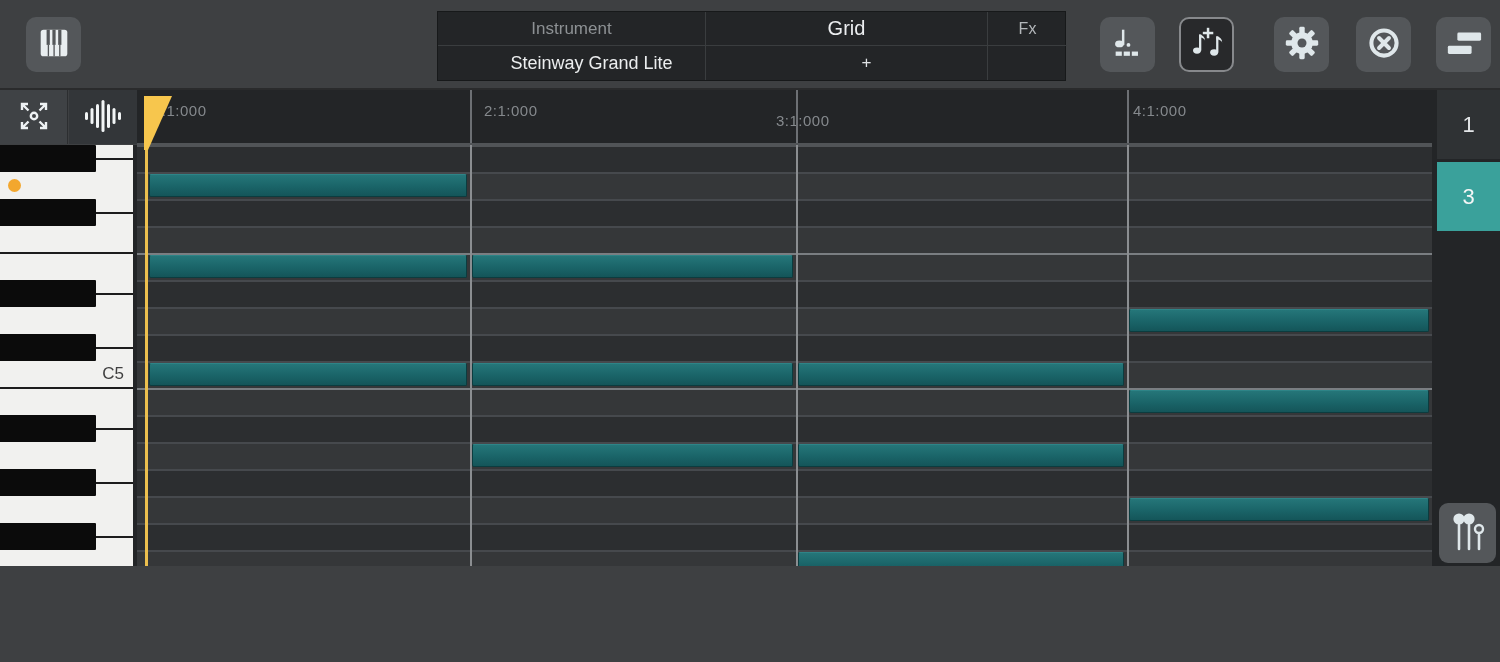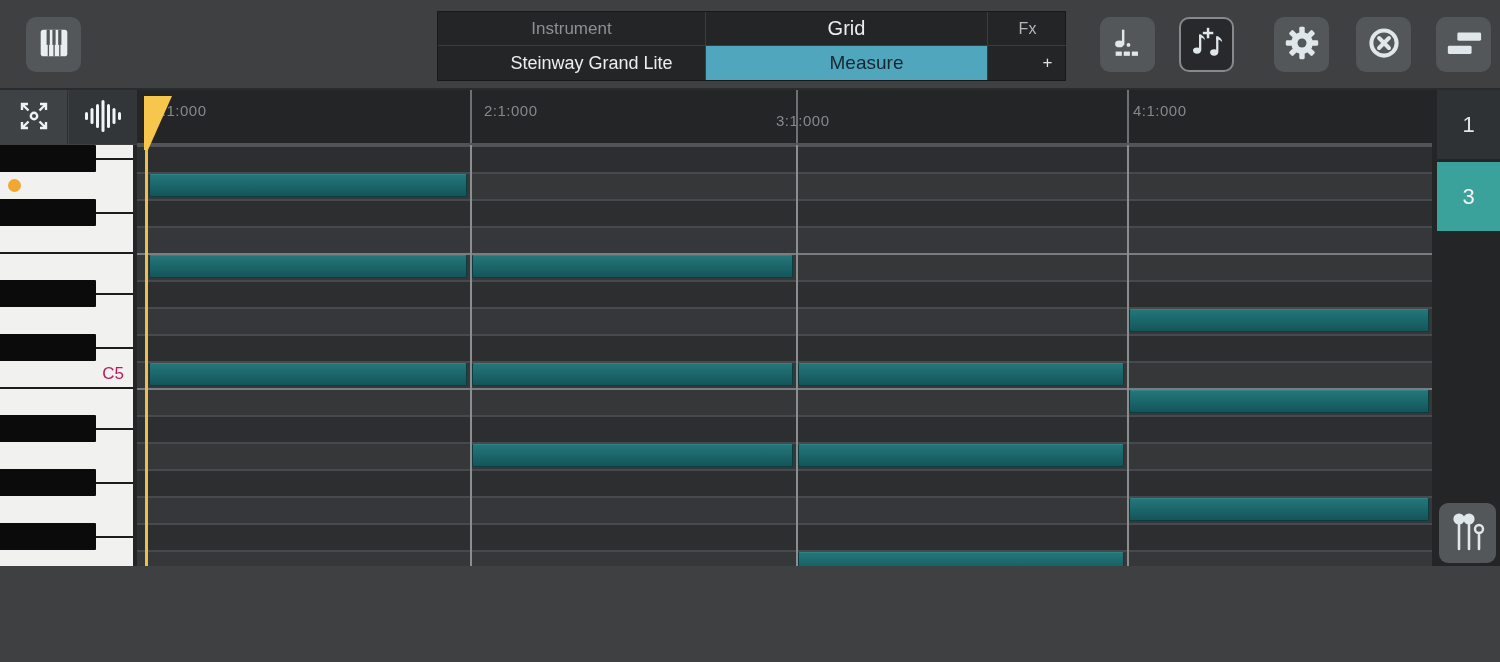--- a/index.html
+++ b/index.html
@@ -55,21 +55,21 @@
                border:1px solid #0c3c3f; border-top-color:#2e8487; cursor:pointer; }
 
   .playhead-line { position:absolute; left:145px; top:96px; width:3px; height:470px; background:#ecbf4e; z-index:6; }
   .playhead-flag { position:absolute; left:144px; top:96px; z-index:7; cursor:ew-resize; }
 
   .keyboard { position:absolute; left:0; top:145px; width:137px; height:421px; background:#f1f1ef;
               border-right:4px solid #232527; overflow:hidden; cursor:pointer; }
   .kb-boundary { position:absolute; height:2px; background:#1c1c1c; }
   .kb-black { position:absolute; left:0; width:96px; height:27px; background:#0b0b0b; border-radius:0 1px 1px 0; }
   .kb-label { position:absolute; right:9px; width:40px; height:26px; text-align:right; line-height:26px;
-              color:#be185d; font-size:17px; }
+              color:#404040; font-size:17px; }
   .kb-dot { position:absolute; left:8px; width:13px; height:13px; border-radius:50%; background:#f3a72e; }
 
   .right-sidebar { position:absolute; left:1432px; top:90px; width:68px; height:476px; background:#232527; }
   .part-cell { position:absolute; left:5px; width:63px; height:69px; display:flex; align-items:center;
                justify-content:center; font-size:22px; color:#e3e6e8; background:#2f3234; cursor:pointer; }
   .part-cell.selected { background:#3aa19b; color:#f4f6f6; }
   .mixer-btn { position:absolute; left:1439px; top:503px; width:57px; height:60px; border-radius:9px;
                background:#54575a; border:none; display:flex; align-items:center; justify-content:center;
                cursor:pointer; z-index:8; }
 
@@ -94,21 +94,20 @@
           <rect x="25.4" y="22" width="1.4" height="12" fill="#54575a"></rect>
         </svg>
       </span>
     </button>
 
     <div class="center-panel">
       <div class="cp-cell cp-hdr-dim">Instrument</div>
       <div class="cp-cell cp-hdr-big">Grid</div>
       <div class="cp-cell cp-hdr-fx">Fx</div>
       <div class="cp-cell cp-val last-row">Steinway Grand Lite</div>
-      <div class="cp-cell cp-selected last-row">Measure</div>
       <div class="cp-cell cp-plus last-row">+</div>
     </div>
 
     <button class="tb-btn" style="left:1100px;">
       <span>
         <svg width="38" height="38" viewBox="0 0 40 40">
           <ellipse cx="11" cy="21" rx="4.6" ry="3.6" fill="#dfe7ea"></ellipse>
           <rect x="13.6" y="6" width="2.6" height="16" fill="#dfe7ea"></rect>
           <circle cx="20.5" cy="22" r="2" fill="#dfe7ea"></circle>
           <rect x="7" y="29" width="6.5" height="4.5" fill="#dfe7ea"></rect>

